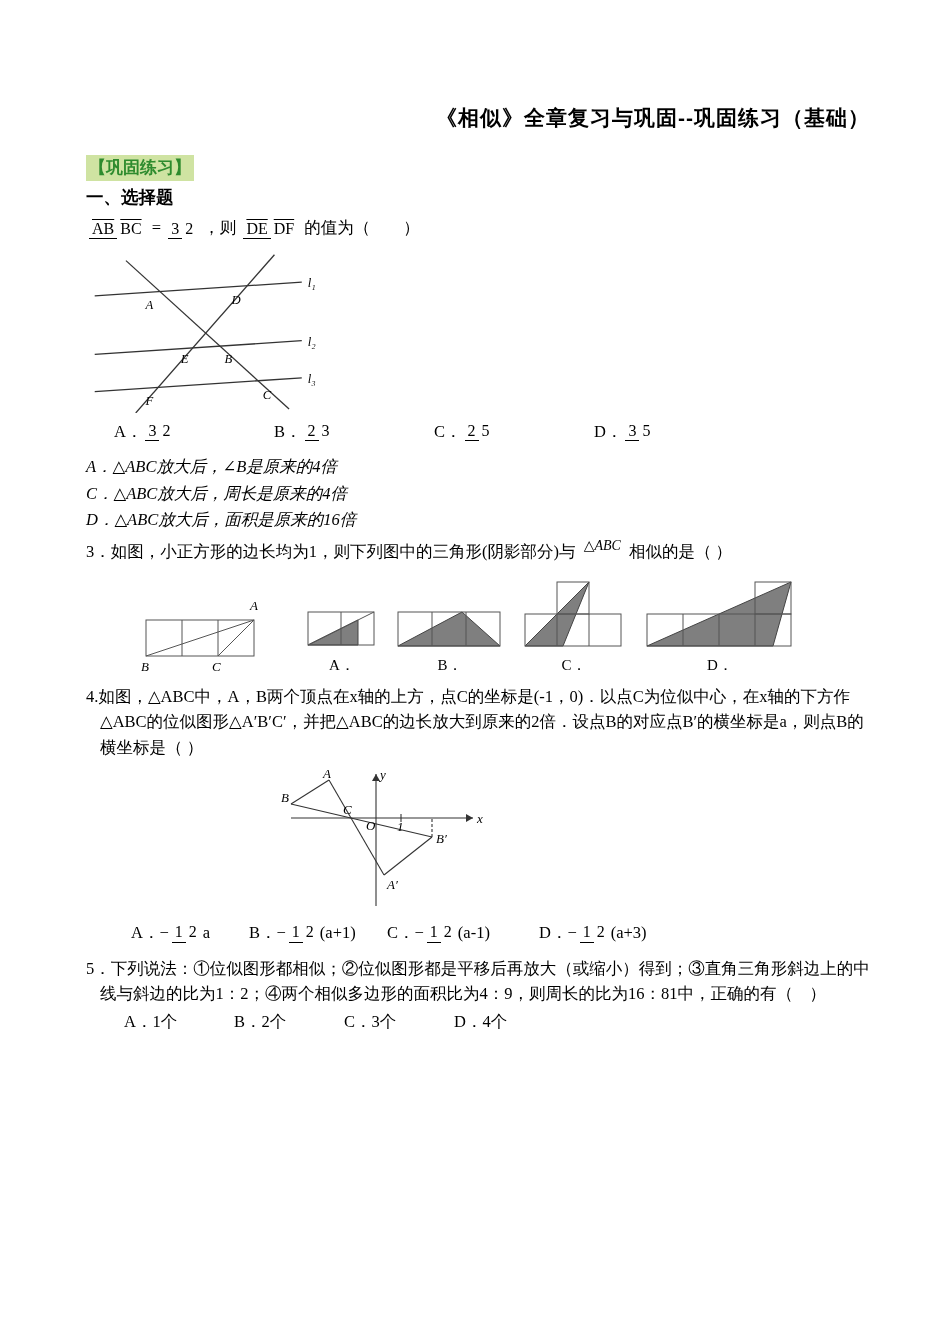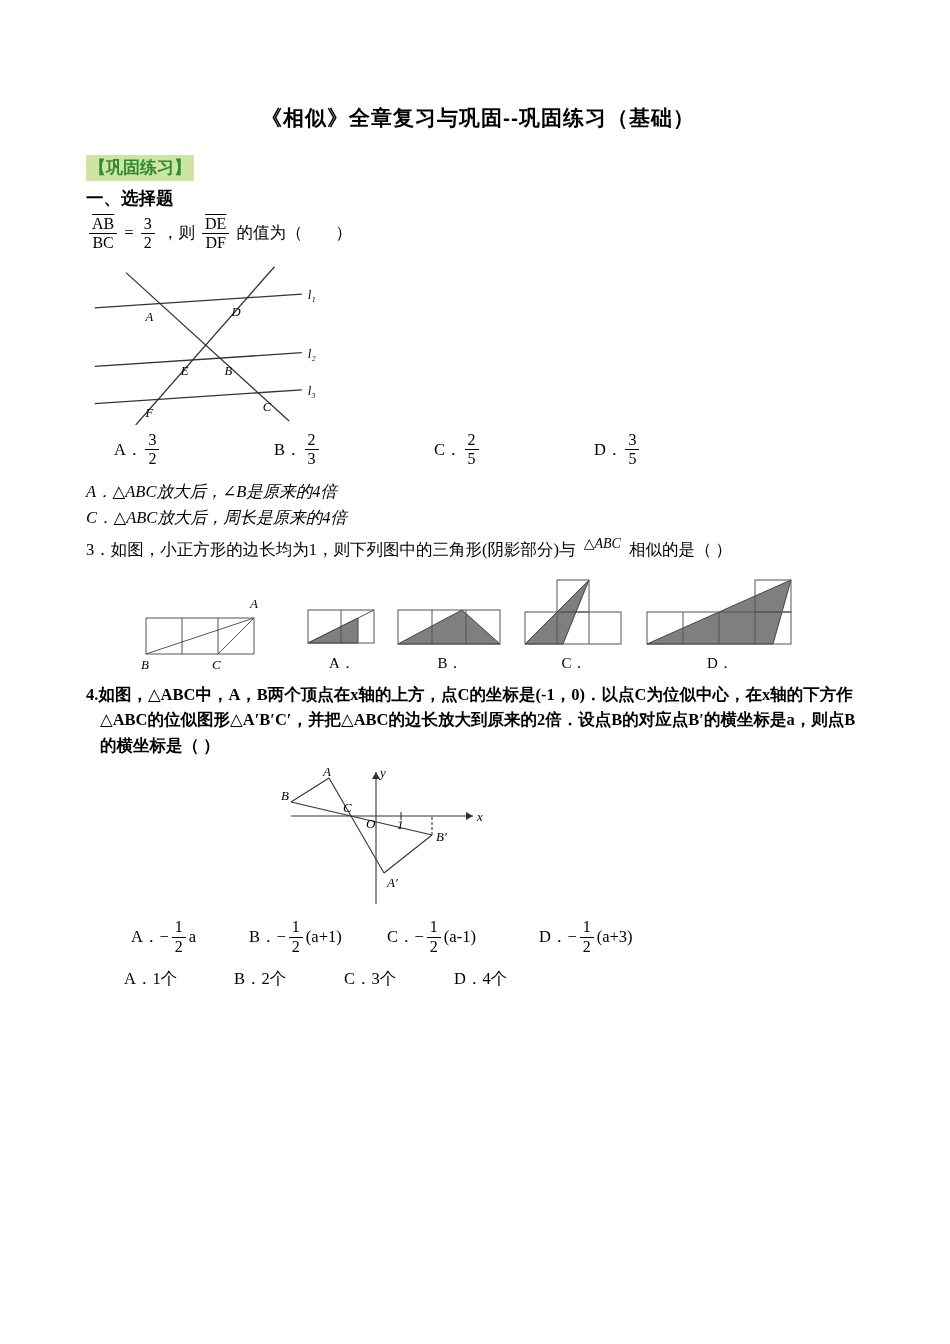--- a/index.html
+++ b/index.html
@@ -4,39 +4,39 @@
 <style>
   * { margin:0; padding:0; box-sizing:border-box; }
   html,body { width:950px; }
   body {
     height:1344px; overflow:hidden; background:#ffffff; color:#000;
     font-family:"Liberation Serif","DejaVu Serif",serif;
     font-size:16.5px; line-height:1.55;
     padding:102px 80px 20px 86px;
   }
   .title {
-    text-align:center; font-weight:bold; font-size:21px;
+    text-align:right; font-weight:bold; font-size:21px;
     font-family:"Liberation Sans","DejaVu Sans",sans-serif;
     margin-bottom:20px; letter-spacing:1px;
   }
   .section-label {
     display:inline-block; font-weight:bold; font-size:17px;
     font-family:"Liberation Sans","DejaVu Sans",sans-serif;
     padding:0 3px; margin-bottom:4px;
   }
   .heading {
     font-weight:bold; font-size:17.5px;
-    font-family:Liberation Serif, serif;
+    font-family:Liberation Mono, monospace;
     margin-bottom:3px;
   }
   .q { margin-bottom:6px; }
   .para { margin-bottom:2px; }
-  .hang { padding-left:14px; text-indent:-14px;font-weight:bold; }
+  .hang { padding-left:14px; text-indent:-14px; }
   .frac {
-    display:inline-flex; flex-direction:column; vertical-align:middle;
+    display:inline-flex; flex-direction:row; vertical-align:middle;
     text-align:center; line-height:1.15; margin:0 3px; font-size:16px;
   }
   .frac .num { display:block; border-bottom:1.2px solid #000; padding:0 3px; }
   .frac .den { display:block; padding:0 3px; }
   .ovl { text-decoration:overline; }
   .fig { display:block; margin:4px 0 2px 0; }
   .optrow { display:flex; align-items:center; margin:6px 0 10px 28px; }
   .optrow .opt { display:flex; align-items:center; width:160px; }
   .q4row { margin-left:45px; }
   .q4row .opt:nth-child(1){ width:118px; }
@@ -134,20 +134,21 @@
           <span class="num">3</span>
           <span class="den">5</span>
         </span>
     </span>
   </div>
 </div>
 
 <div class="q">
   <div class="optline">A．△ABC放大后，∠B是原来的4倍</div>
   <div class="optline">C．△ABC放大后，周长是原来的4倍</div>
+  <div class="optline">D．△ABC放大后，面积是原来的16倍</div>
 </div>
 
 <div class="q">
   <p class="para">
     <span>3．如图，小正方形的边长均为1，则下列图中的三角形(阴影部分)与</span>
     <span class="tri">△ABC</span>
     <span>相似的是（ ）</span>
   </p>
 
   <div class="q3figs">
@@ -281,19 +282,20 @@
       <span class="frac">
           <span class="num">1</span>
           <span class="den">2</span>
         </span>
       <span>(a+3)</span>
     </span>
   </div>
 </div>
 
 <div class="q">
+  <p class="para hang">5．下列说法：①位似图形都相似；②位似图形都是平移后再放大（或缩小）得到；③直角三角形斜边上的中线与斜边的比为1：2；④两个相似多边形的面积比为4：9，则周长的比为16：81中，正确的有（　）</p>
   <div class="q5row">
     <span class="opt">A．1个</span>
     <span class="opt">B．2个</span>
     <span class="opt">C．3个</span>
     <span class="opt">D．4个</span>
   </div>
 </div>
 
 </body></html>

